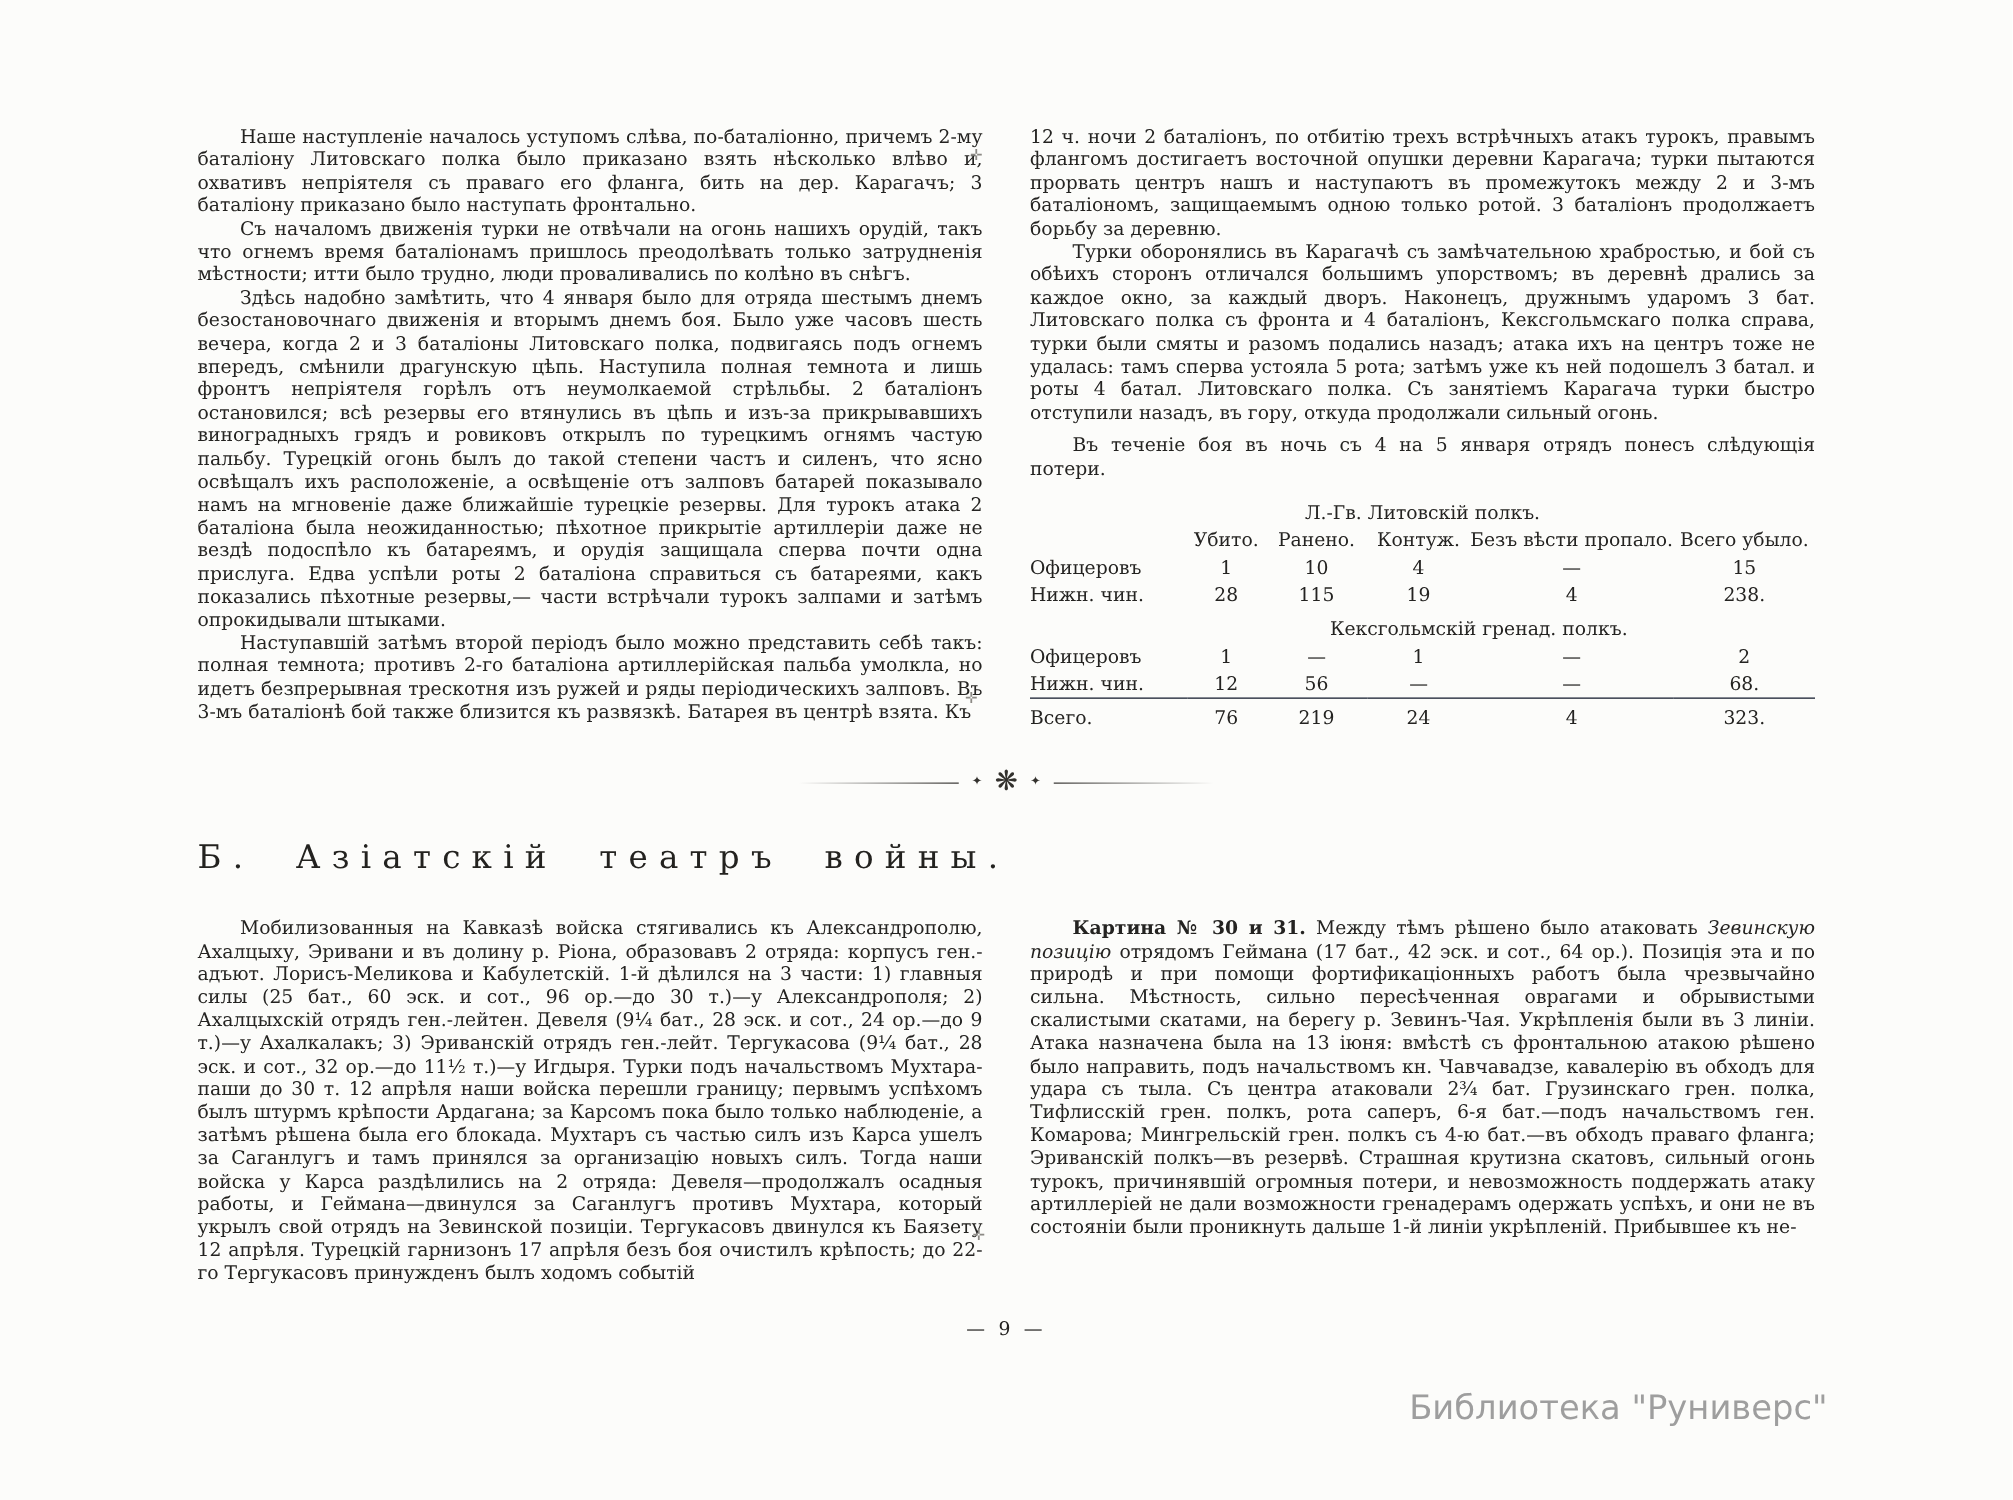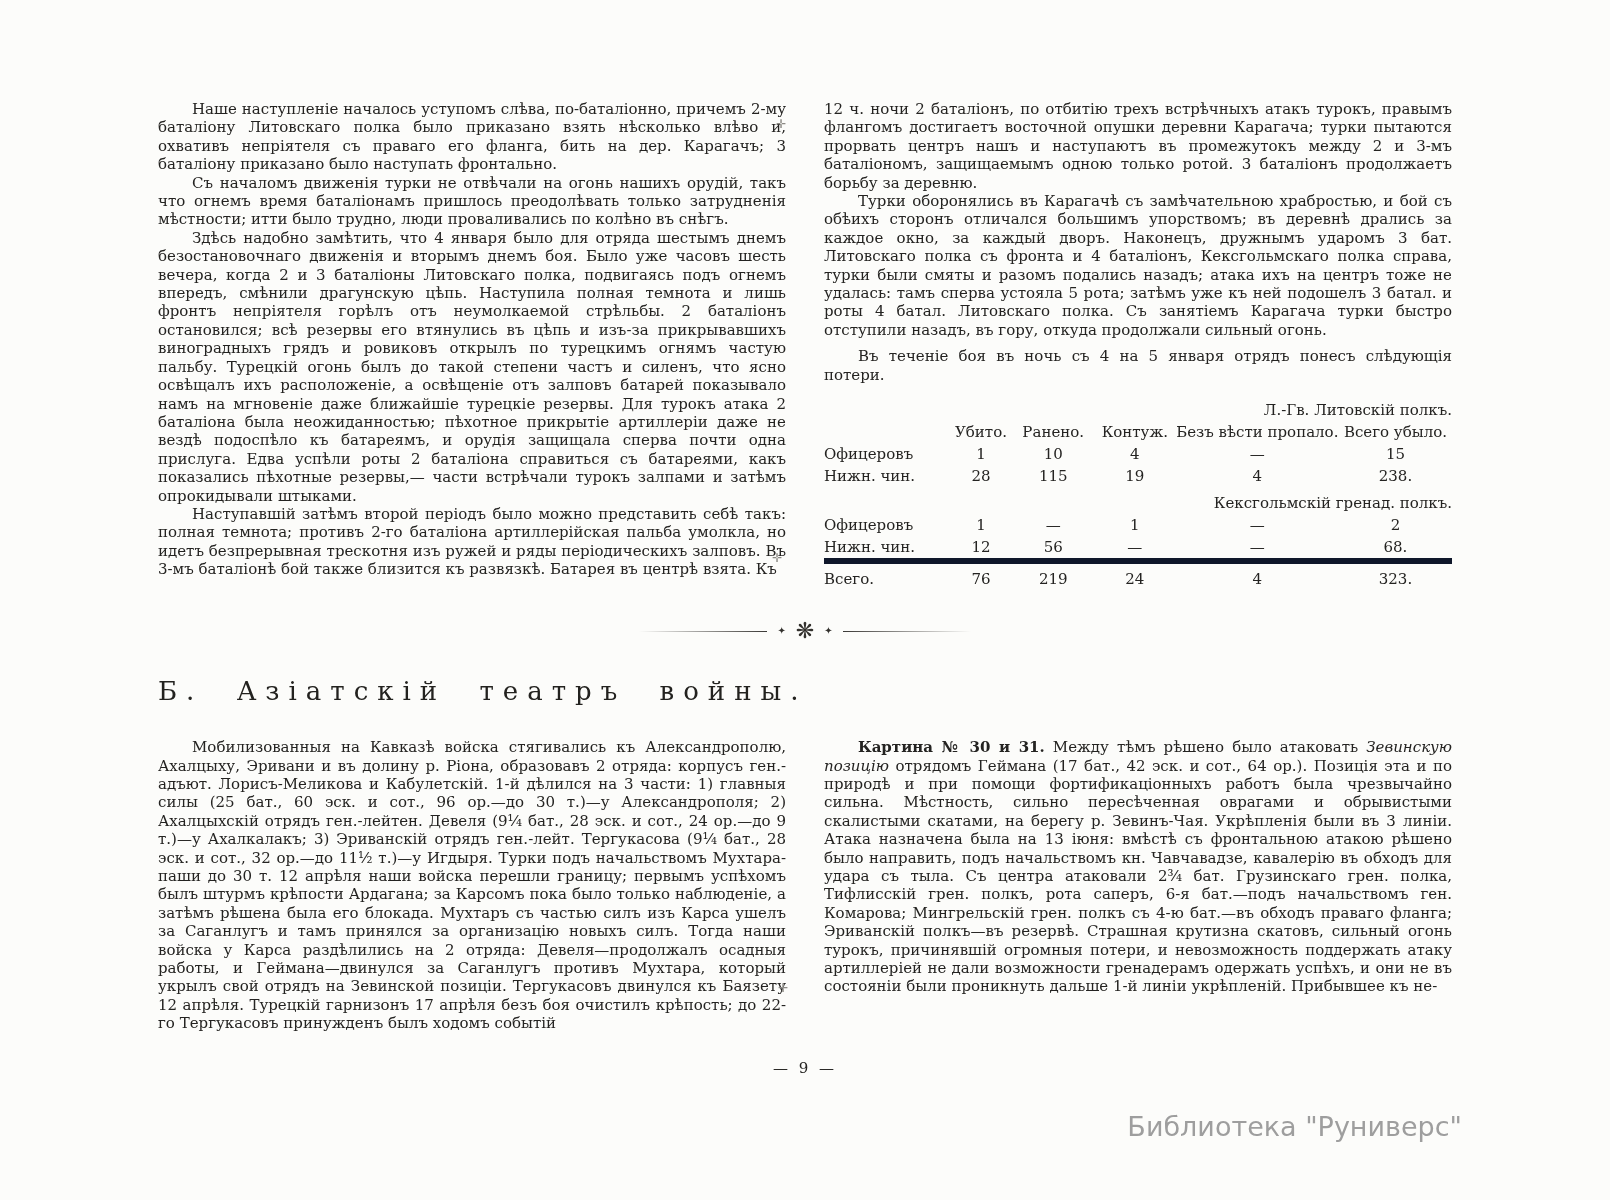--- a/index.html
+++ b/index.html
@@ -60,27 +60,27 @@
     vertical-align: bottom;
   }
   .losses th:first-child, .losses td:first-child { text-align: left; }
   .losses .c-label { width: 20%; }
   .losses .c-v0 { width: 10%; }
   .losses .c-v1 { width: 13%; }
   .losses .c-v2 { width: 13%; }
   .losses .c-v3 { width: 26%; }
   .losses .c-v4 { width: 18%; }
   .losses .group-title td {
-    text-align: right;
+    text-align: center;
     padding-top: 6px;
     padding-bottom: 1px;
   }
   .losses .group-title.g1 td { padding-left: 90px; }
   .losses .total td {
-    border-top: 6px solid #0f172a;
+    border-top: 1px solid #0f172a;
     padding-top: 5px;
   }
 
   
   .divider {
     margin: 30px auto 0;
     display: flex;
     align-items: center;
     justify-content: center;
     gap: 10px;

